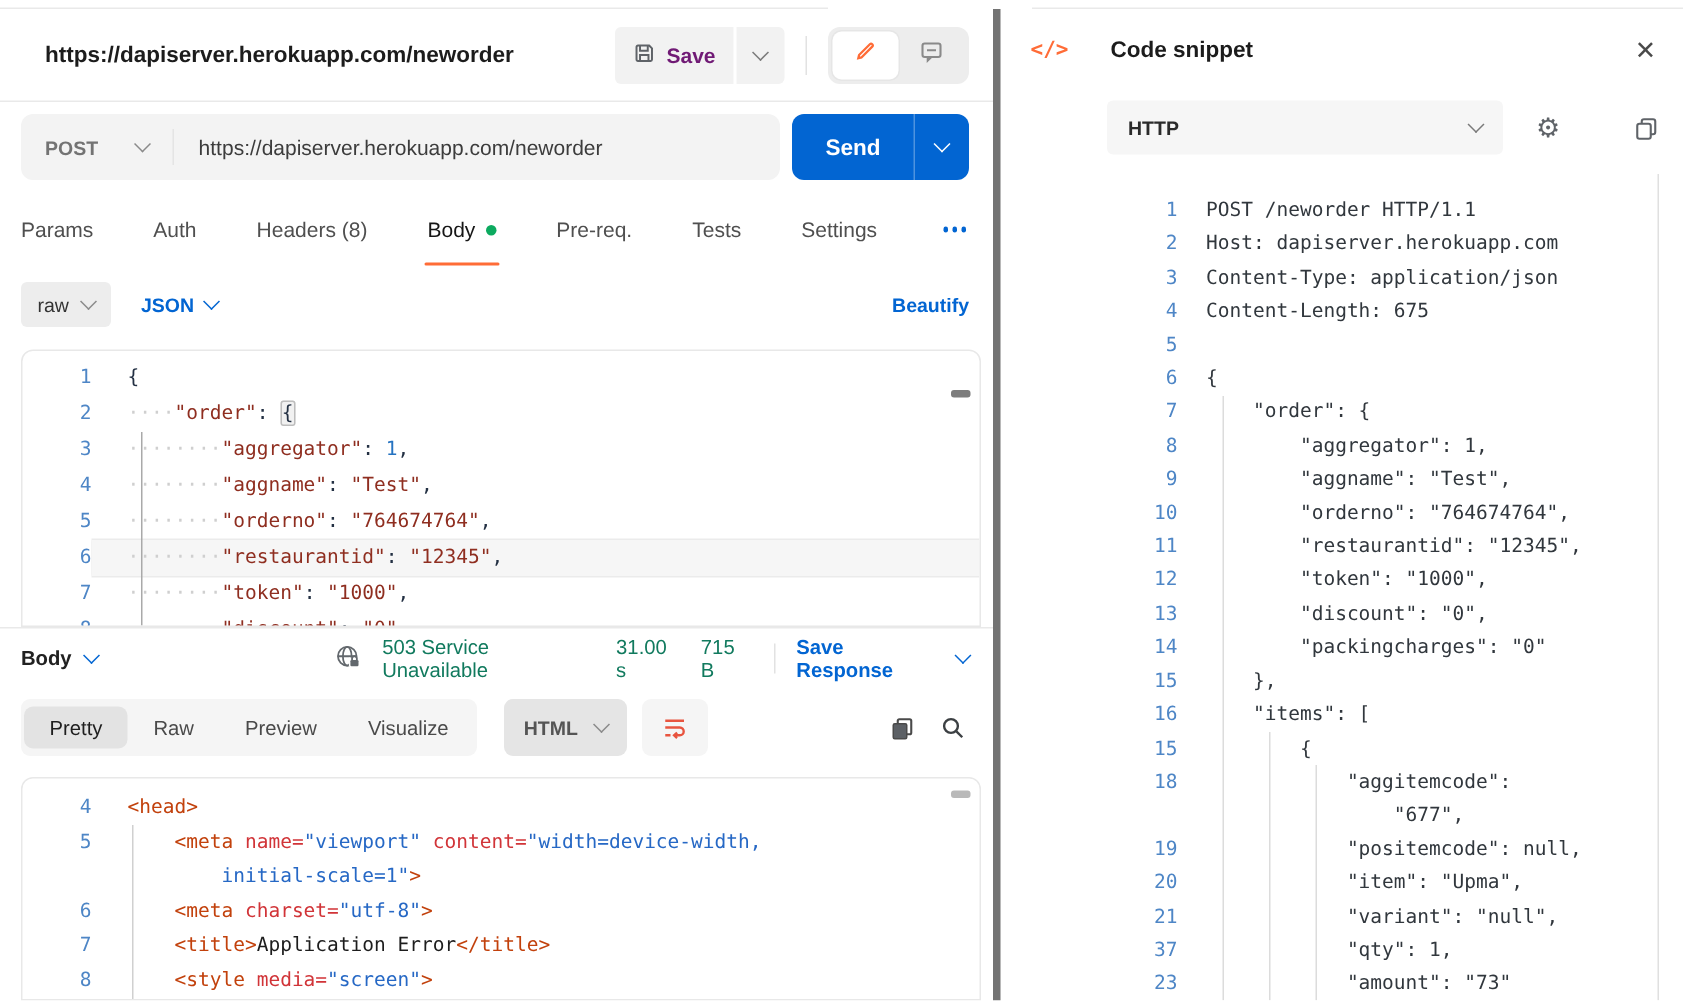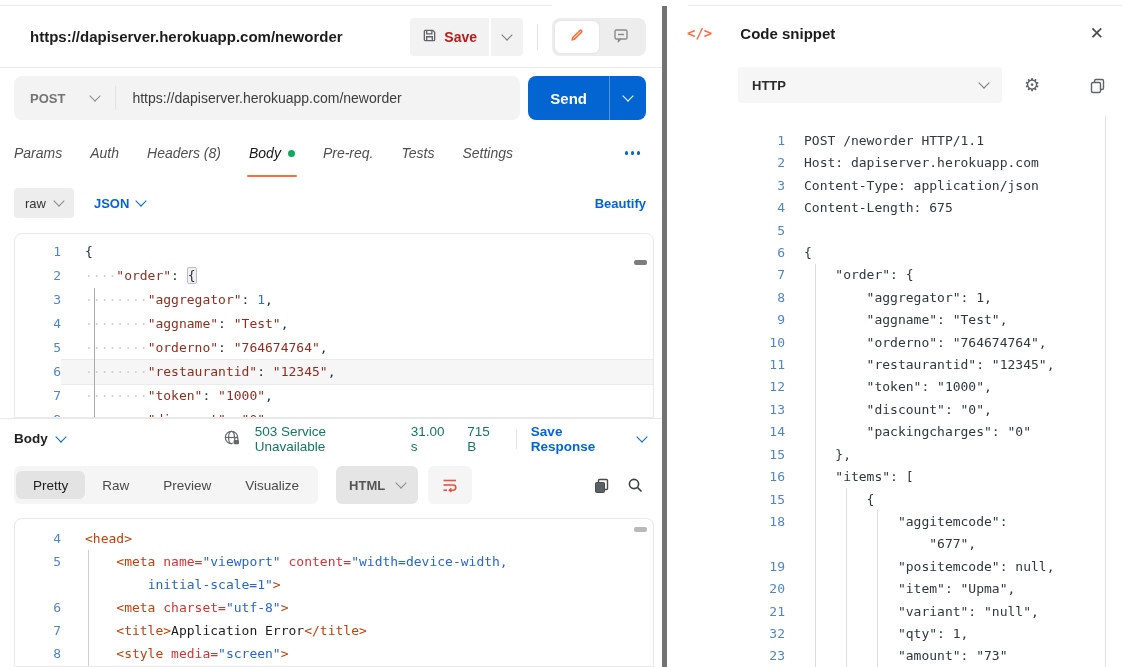--- a/index.html
+++ b/index.html
@@ -13,38 +13,38 @@
   .ts-b{flex:1;border-bottom:1px solid #e9e9e9;}
 
   .app{display:flex;height:661px;}
   .left{width:662px;border-right:5px solid #737373;display:flex;flex-direction:column;}
   .right{flex:1;display:flex;flex-direction:column;position:relative;}
 
   
   .req-header{height:62px;display:flex;align-items:center;padding:0 16px 0 30px;border-bottom:1px solid #e9e9e9;box-sizing:border-box;}
   .req-title{flex:1;font-size:15px;font-weight:700;color:#1c1c1c;white-space:nowrap;}
   .save-group{display:flex;align-items:center;background:#f2f2f2;border-radius:4px;height:38px;}
-  .save-main{display:flex;align-items:center;gap:7px;padding:0 12px;font-size:14px;font-weight:600;color:#b91c1c;cursor:pointer;}
+  .save-main{display:flex;align-items:center;gap:7px;padding:0 12px;font-size:14px;font-weight:600;color:#701a75;cursor:pointer;}
   .save-caret{width:32px;height:38px;display:flex;align-items:center;justify-content:center;border-left:2px solid #fff;color:#7a7a7a;cursor:pointer;}
   .vdiv{width:1px;height:26px;background:#e2e2e2;margin:0 14px;}
   .edit-group{display:flex;align-items:center;background:#ededed;border-radius:8px;padding:3px;height:38px;box-sizing:border-box;}
   .edit-seg{width:44px;height:32px;display:flex;align-items:center;justify-content:center;border-radius:6px;cursor:pointer;}
   .edit-seg.active{background:#fff;box-shadow:0 0 0 1px #e6e6e6;}
 
   .req-bar{height:60px;display:flex;align-items:center;gap:8px;padding:0 16px 0 14px;box-sizing:border-box;}
   .method-url{flex:1;display:flex;align-items:center;background:#f3f3f3;border-radius:8px;height:44px;overflow:hidden;}
   .method{display:flex;align-items:center;gap:26px;padding:0 16px;font-size:13px;font-weight:700;color:#737373;cursor:pointer;}
   .method .chev{color:#8a8a8a;}
   .url-sep{width:1px;height:24px;background:#e4e4e4;}
   .url-text{padding-left:16px;font-size:14px;color:#3c3c3c;white-space:nowrap;cursor:text;}
   .send-btn{display:flex;align-items:center;background:#0265d2;border-radius:8px;height:44px;color:#fff;cursor:pointer;}
   .send-label{padding:0 22px;font-size:15px;font-weight:700;}
   .send-caret{width:36px;height:44px;display:flex;align-items:center;justify-content:center;border-left:1px solid rgba(255,255,255,.3);}
 
-  .tabs-row{height:50px;display:flex;align-items:center;gap:28px;padding:0 18px 0 14px;box-sizing:border-box;font-style:italic;}
+  .tabs-row{height:50px;display:flex;align-items:center;gap:40px;padding:0 18px 0 14px;box-sizing:border-box;}
   .tab{position:relative;height:100%;display:flex;align-items:center;gap:7px;font-size:14px;color:#4f4f4f;cursor:pointer;white-space:nowrap;}
   .tab.active{color:#161616;font-weight:500;}
   .tab.active::after{content:"";position:absolute;left:-2px;right:-2px;bottom:1px;height:2px;background:#ff6c37;border-radius:1px;}
   .tab .dot{width:7px;height:7px;border-radius:50%;background:#0caa5f;}
   .more-btn{margin-left:auto;display:flex;gap:2.5px;align-items:center;cursor:pointer;padding:4px;}
   .more-btn i{width:3.5px;height:3.5px;border-radius:50%;background:#0265d2;}
 
   .body-opts{height:50px;display:flex;align-items:center;padding:0 16px 0 14px;box-sizing:border-box;}
   .raw-pill{display:flex;align-items:center;gap:9px;background:#ededed;border-radius:4px;height:30px;padding:0 11px;font-size:13px;color:#333;cursor:pointer;}
   .raw-pill .chev{color:#8a8a8a;}
@@ -471,21 +471,21 @@
           </div>
           <div class="cs-row">
             <span class="cs-no">20</span>
             <span class="cs-codetxt">            "item": "Upma",</span>
           </div>
           <div class="cs-row">
             <span class="cs-no">21</span>
             <span class="cs-codetxt">            "variant": "null",</span>
           </div>
           <div class="cs-row">
-            <span class="cs-no">32</span>
+            <span class="cs-no">37</span>
             <span class="cs-codetxt">            "qty": 1,</span>
           </div>
           <div class="cs-row">
             <span class="cs-no">23</span>
             <span class="cs-codetxt">            "amount": "73"</span>
           </div>
         </div>
       <div class="cs-guide" style="left:148px;top:154px;"></div>
       <div class="cs-guide" style="left:179px;top:378px;"></div>
       <div class="cs-guide" style="left:210px;top:400px;"></div>

